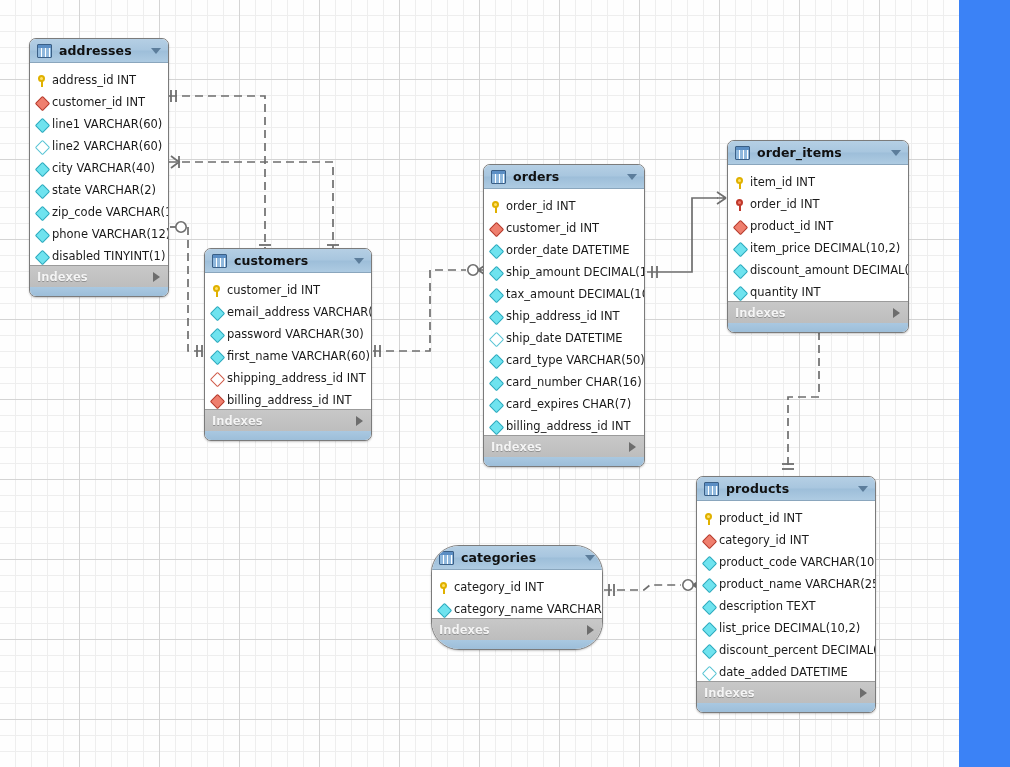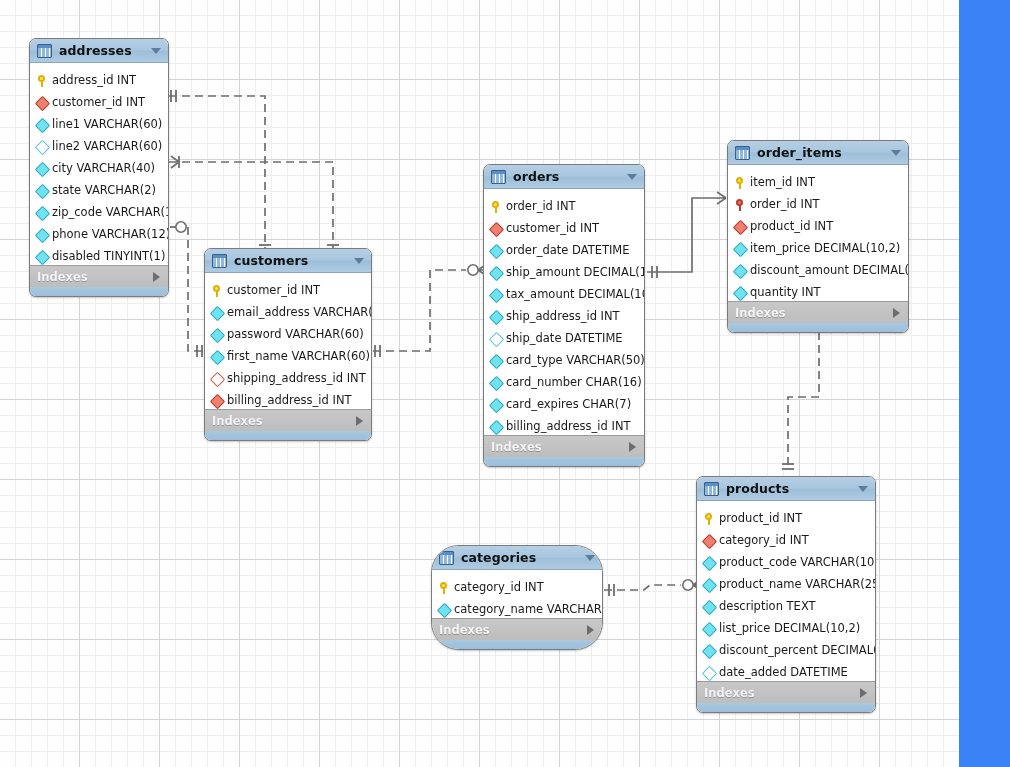--- a/index.html
+++ b/index.html
@@ -271,21 +271,21 @@
           <div class="col">
             <span class="glyph">
               <span class="d"></span>
             </span>
             <span>email_address VARCHAR(255)</span>
           </div>
           <div class="col">
             <span class="glyph">
               <span class="d"></span>
             </span>
-            <span>password VARCHAR(60)</span>
+            <span>password VARCHAR(30)</span>
           </div>
           <div class="col">
             <span class="glyph">
               <span class="d"></span>
             </span>
             <span>first_name VARCHAR(60)</span>
           </div>
           <div class="col">
             <span class="glyph">
               <span class="d redhollow"></span>

